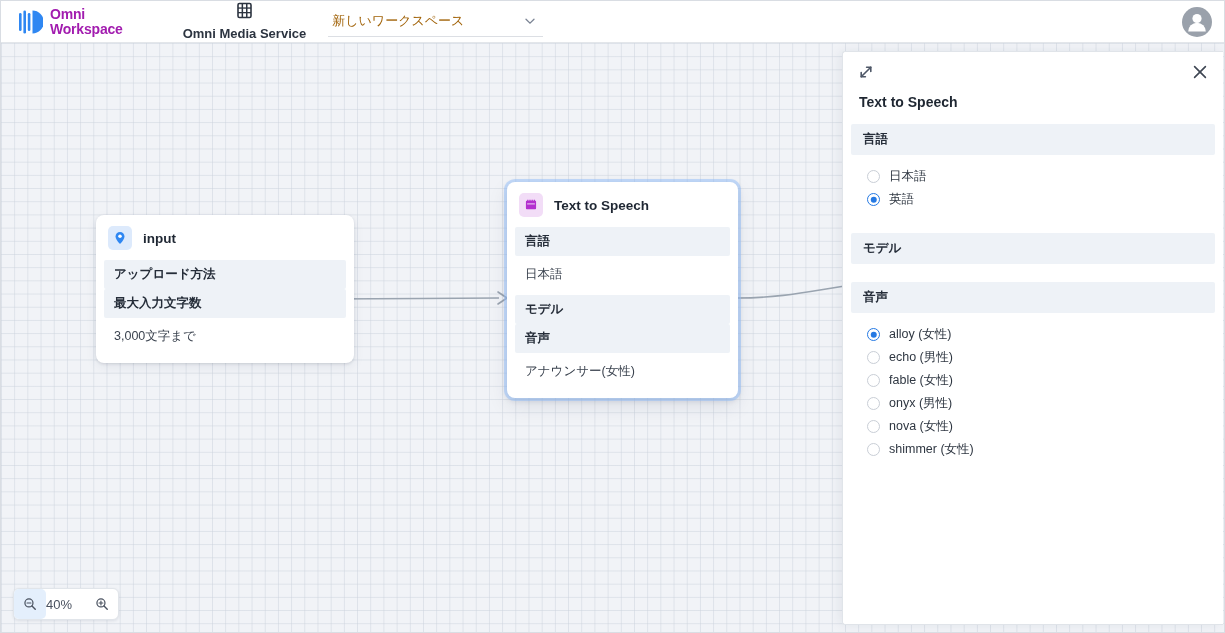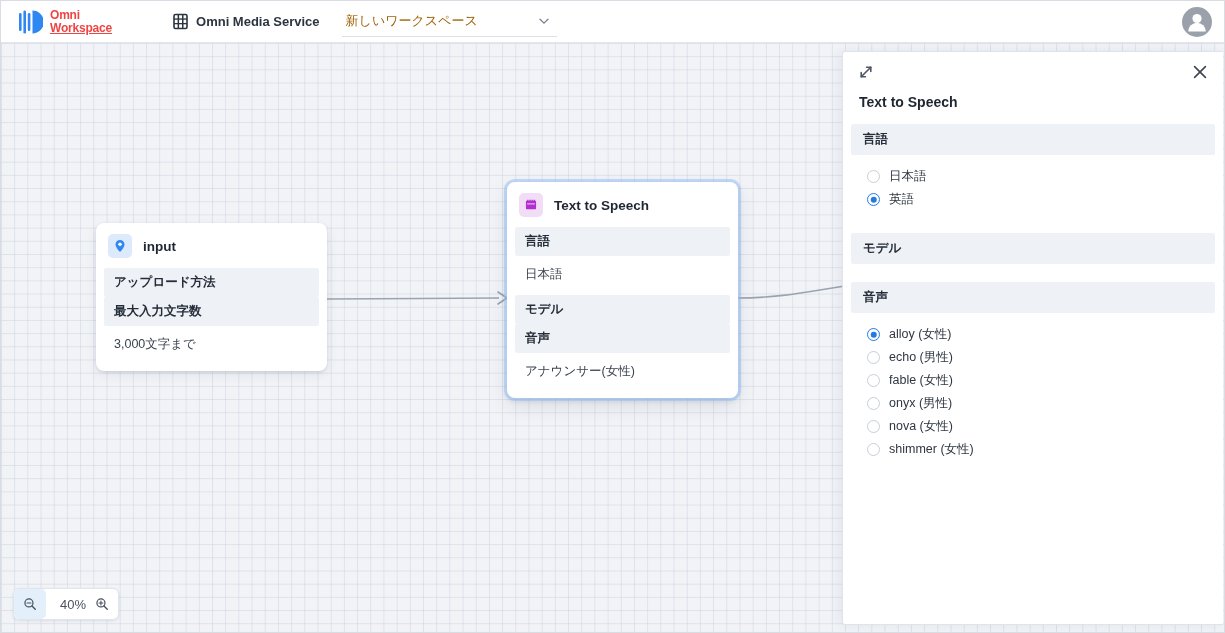--- a/index.html
+++ b/index.html
@@ -27,28 +27,29 @@
     display: flex; align-items: center;
     z-index: 40;
   }
   .logo-wrap {
     display: flex; align-items: center;
     margin-left: 16px;
     gap: 7px;
   }
   .logo-mark { width: 26px; height: 26px; display: block; }
   .logo-text {
-    font-size: 12px; font-weight: bold; line-height: 1.02;
-    color: #ef4444; letter-spacing: -0.2px;
-  }
-  .logo-text .l2 { display: block; text-decoration: underline; }
+    font-size: 14px; font-weight: bold; line-height: 1.02;
+    color: #a21caf; letter-spacing: -0.2px;
+  }
+  .logo-text .l2 { display: block; }
 
   .service-wrap {
     display: flex; align-items: center; gap: 7px;
     margin-left: 60px;
+    flex-direction: column;
   }
   .service-icon { width: 17px; height: 17px; display: block; }
   .service-name {
     font-size: 13px; font-weight: bold; color: #2c3440;
     white-space: nowrap;
   }
 
   .ws-select {
     position: relative;
     margin-left: 22px;
@@ -89,22 +90,22 @@
   #edges { position: absolute; left: 0; top: 0; width: 1225px; height: 591px; }
 
   
   .node {
     position: absolute;
     background: #ffffff;
     border-radius: 8px;
     overflow: hidden;
   }
   .node-input {
-    left: 95px; top: 180px;
-    width: 231px;
+    left: 95px; top: 172px;
+    width: 258px;
     box-shadow: 0 1px 3px rgba(25,40,65,0.14), 0 4px 12px rgba(25,40,65,0.07);
   }
   .node-tts {
     left: 506px; top: 139px;
     width: 231px;
     box-shadow: 0 0 0 3px rgba(145,190,250,0.50),
                 0 2px 6px rgba(25,40,65,0.16),
                 0 8px 20px rgba(25,40,65,0.10);
   }
   .node-head {
@@ -148,21 +149,21 @@
   }
   .zbtn {
     width: 32px; height: 30px;
     display: flex; align-items: center; justify-content: center;
     border-radius: 5px;
     cursor: pointer;
   }
   .zbtn.active { background: #e4effc; }
   .zlabel {
     font-size: 13px; color: #4a5260;
-    min-width: 40px; text-align: right;
+    min-width: 40px; text-align: left;
     user-select: none;
   }
 
   
   #panel {
     position: absolute; right: 1px; top: 50px;
     width: 381px; height: 574px;
     background: #ffffff;
     border: 1px solid #e0e4e9;
     border-right: none;

